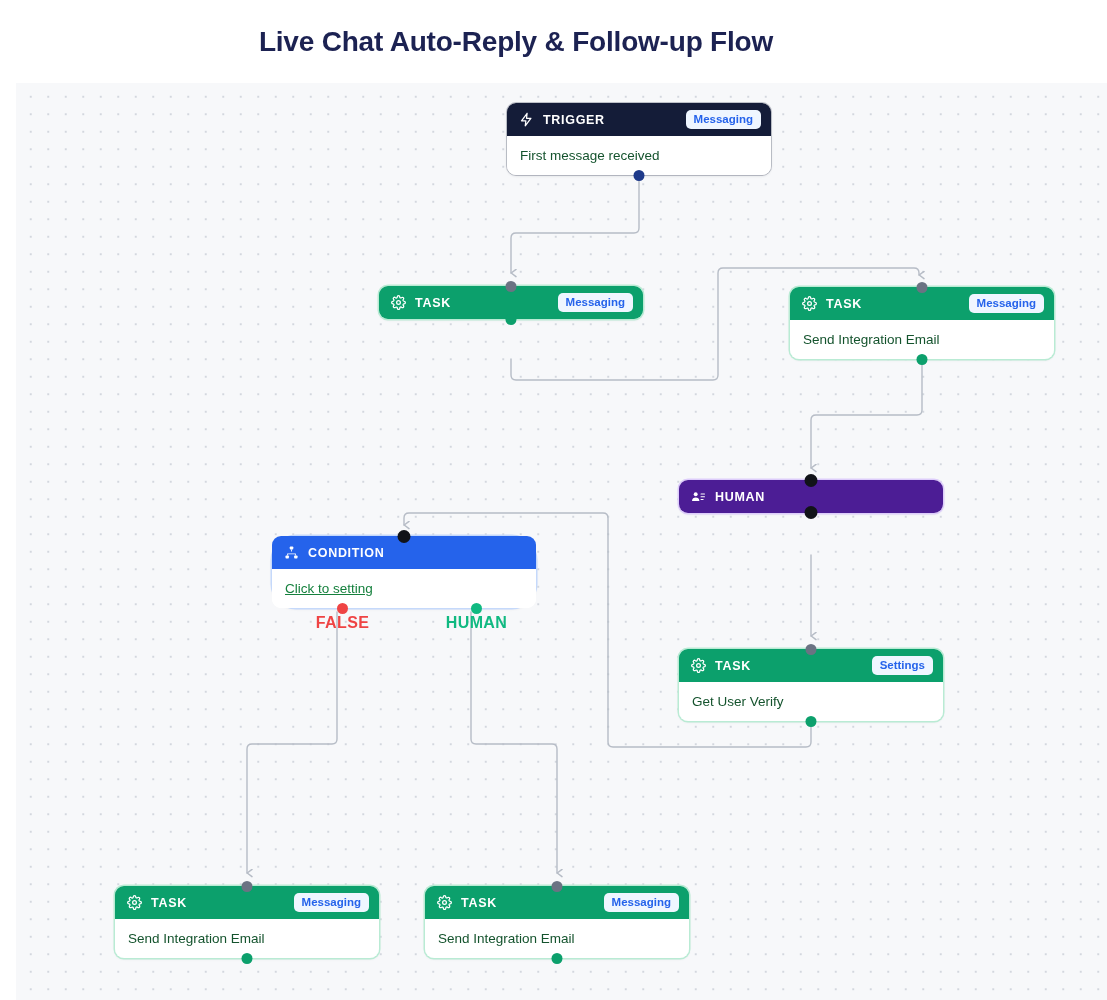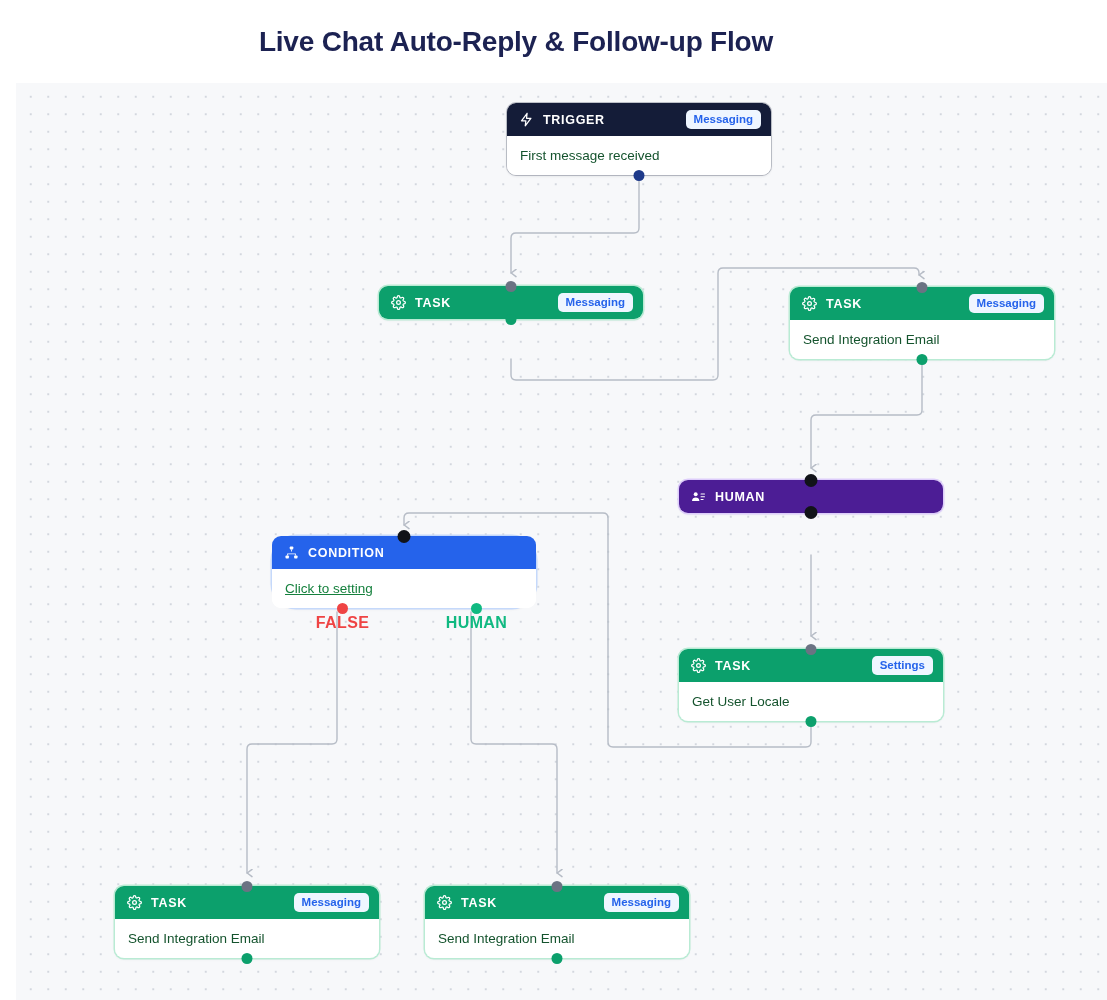--- a/index.html
+++ b/index.html
@@ -214,21 +214,21 @@
         <div class="node-head h-task">
           <span class="ico">
             <svg viewBox="0 0 24 24" width="15" height="15" fill="none" stroke="#fff" stroke-width="2" stroke-linecap="round" stroke-linejoin="round">
               <circle cx="12" cy="12" r="3"></circle>
               <path d="M19.4 15a1.65 1.65 0 0 0 .33 1.82l.06.06a2 2 0 1 1-2.83 2.83l-.06-.06a1.65 1.65 0 0 0-1.82-.33 1.65 1.65 0 0 0-1 1.51V21a2 2 0 1 1-4 0v-.09A1.65 1.65 0 0 0 9 19.4a1.65 1.65 0 0 0-1.82.33l-.06.06a2 2 0 1 1-2.83-2.83l.06-.06a1.65 1.65 0 0 0 .33-1.82 1.65 1.65 0 0 0-1.51-1H3a2 2 0 1 1 0-4h.09A1.65 1.65 0 0 0 4.6 9a1.65 1.65 0 0 0-.33-1.82l-.06-.06a2 2 0 1 1 2.83-2.83l.06.06A1.65 1.65 0 0 0 9 4.6a1.65 1.65 0 0 0 1-1.51V3a2 2 0 1 1 4 0v.09a1.65 1.65 0 0 0 1 1.51 1.65 1.65 0 0 0 1.82-.33l.06-.06a2 2 0 1 1 2.83 2.83l-.06.06A1.65 1.65 0 0 0 19.4 9a1.65 1.65 0 0 0 1.51 1H21a2 2 0 1 1 0 4h-.09a1.65 1.65 0 0 0-1.51 1z"></path>
             </svg>
           </span>
           <span class="ntype">TASK</span>
           <span class="node-badge">Settings</span>
         </div>
-        <div class="node-body">Get User Locale</div>
+        <div class="node-body">Get User Verify</div>
       </div>
       <span class="port in p-gray"></span>
       <span class="port out p-green"></span>
     </div>
 
     <div class="node n-cond" style="left:256px; top:453px;border-radius:24px;">
       <div class="node-inner">
         <div class="node-head h-cond">
           <span class="ico">
             <svg viewBox="0 0 24 24" width="15" height="15" fill="#fff">

